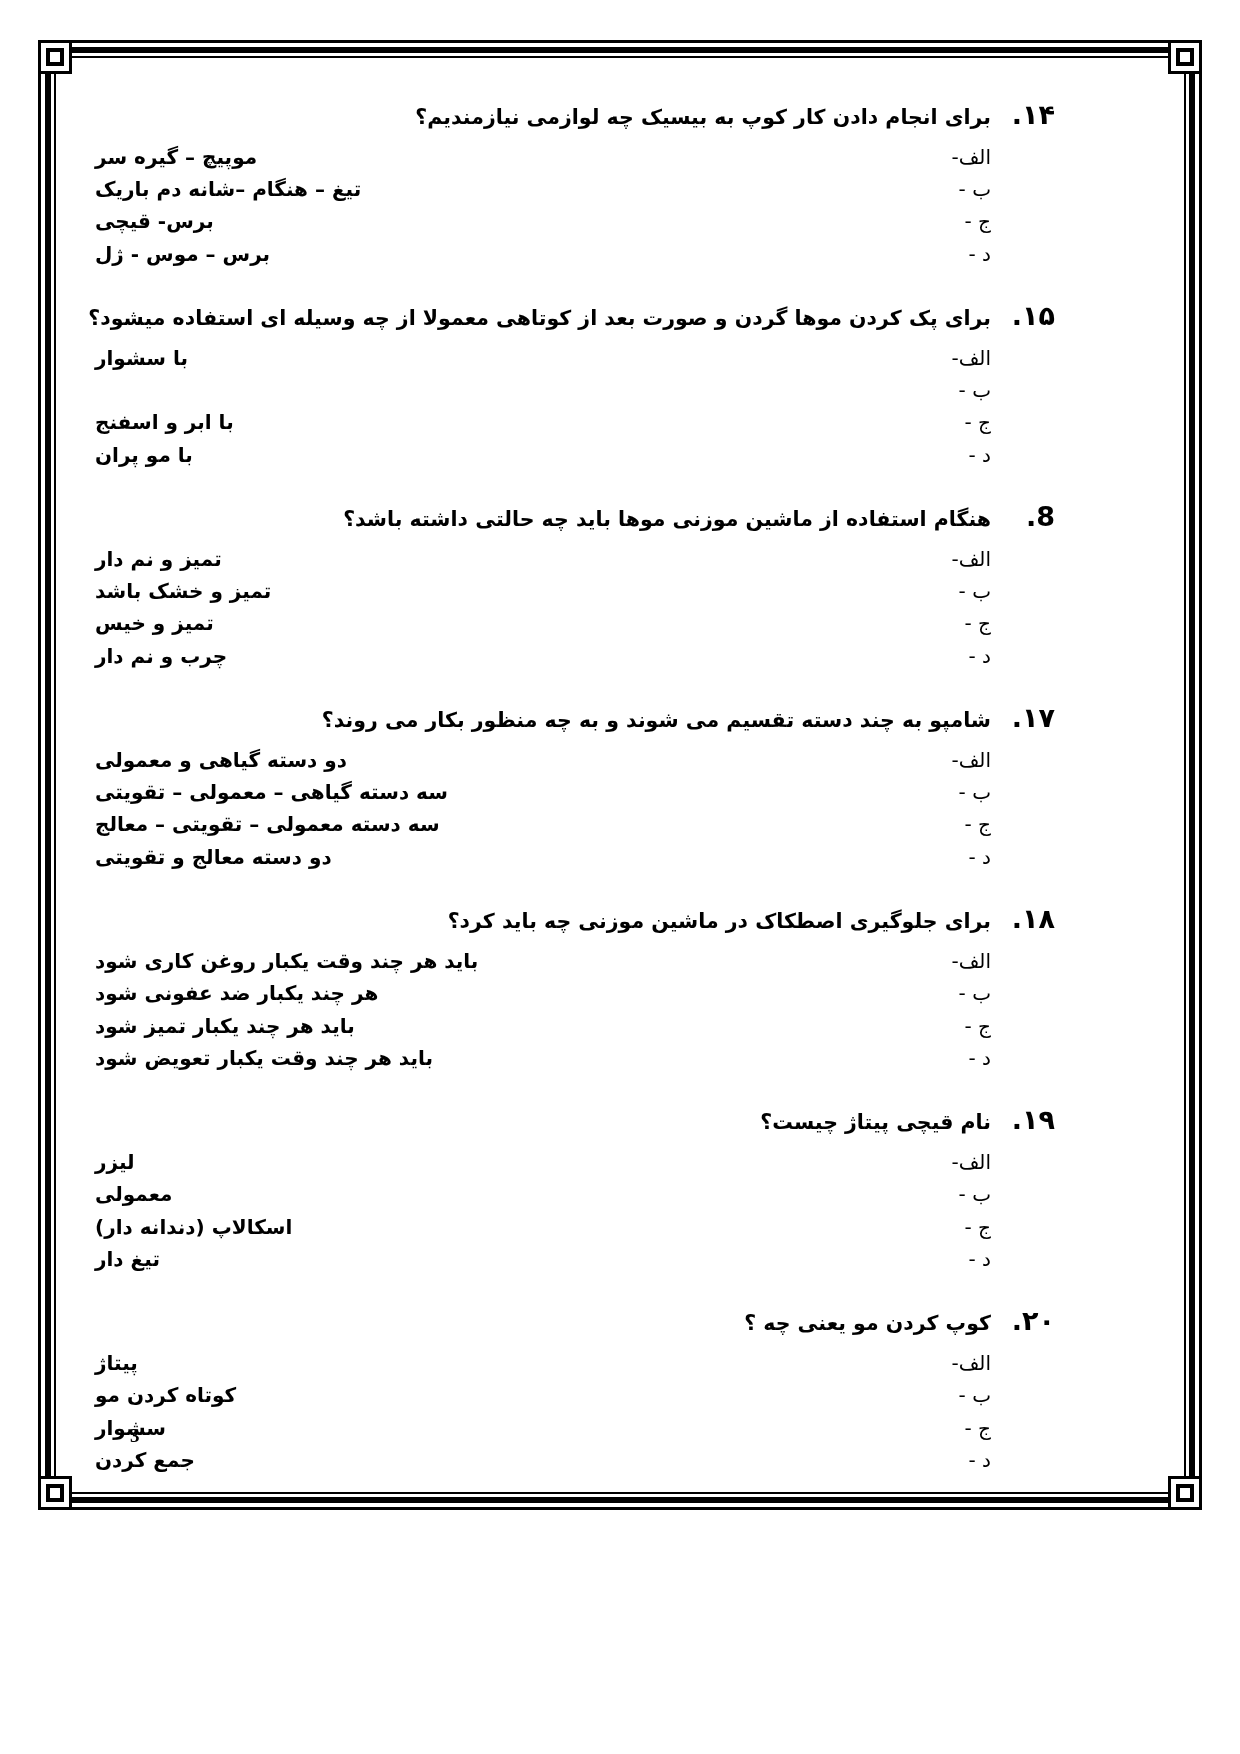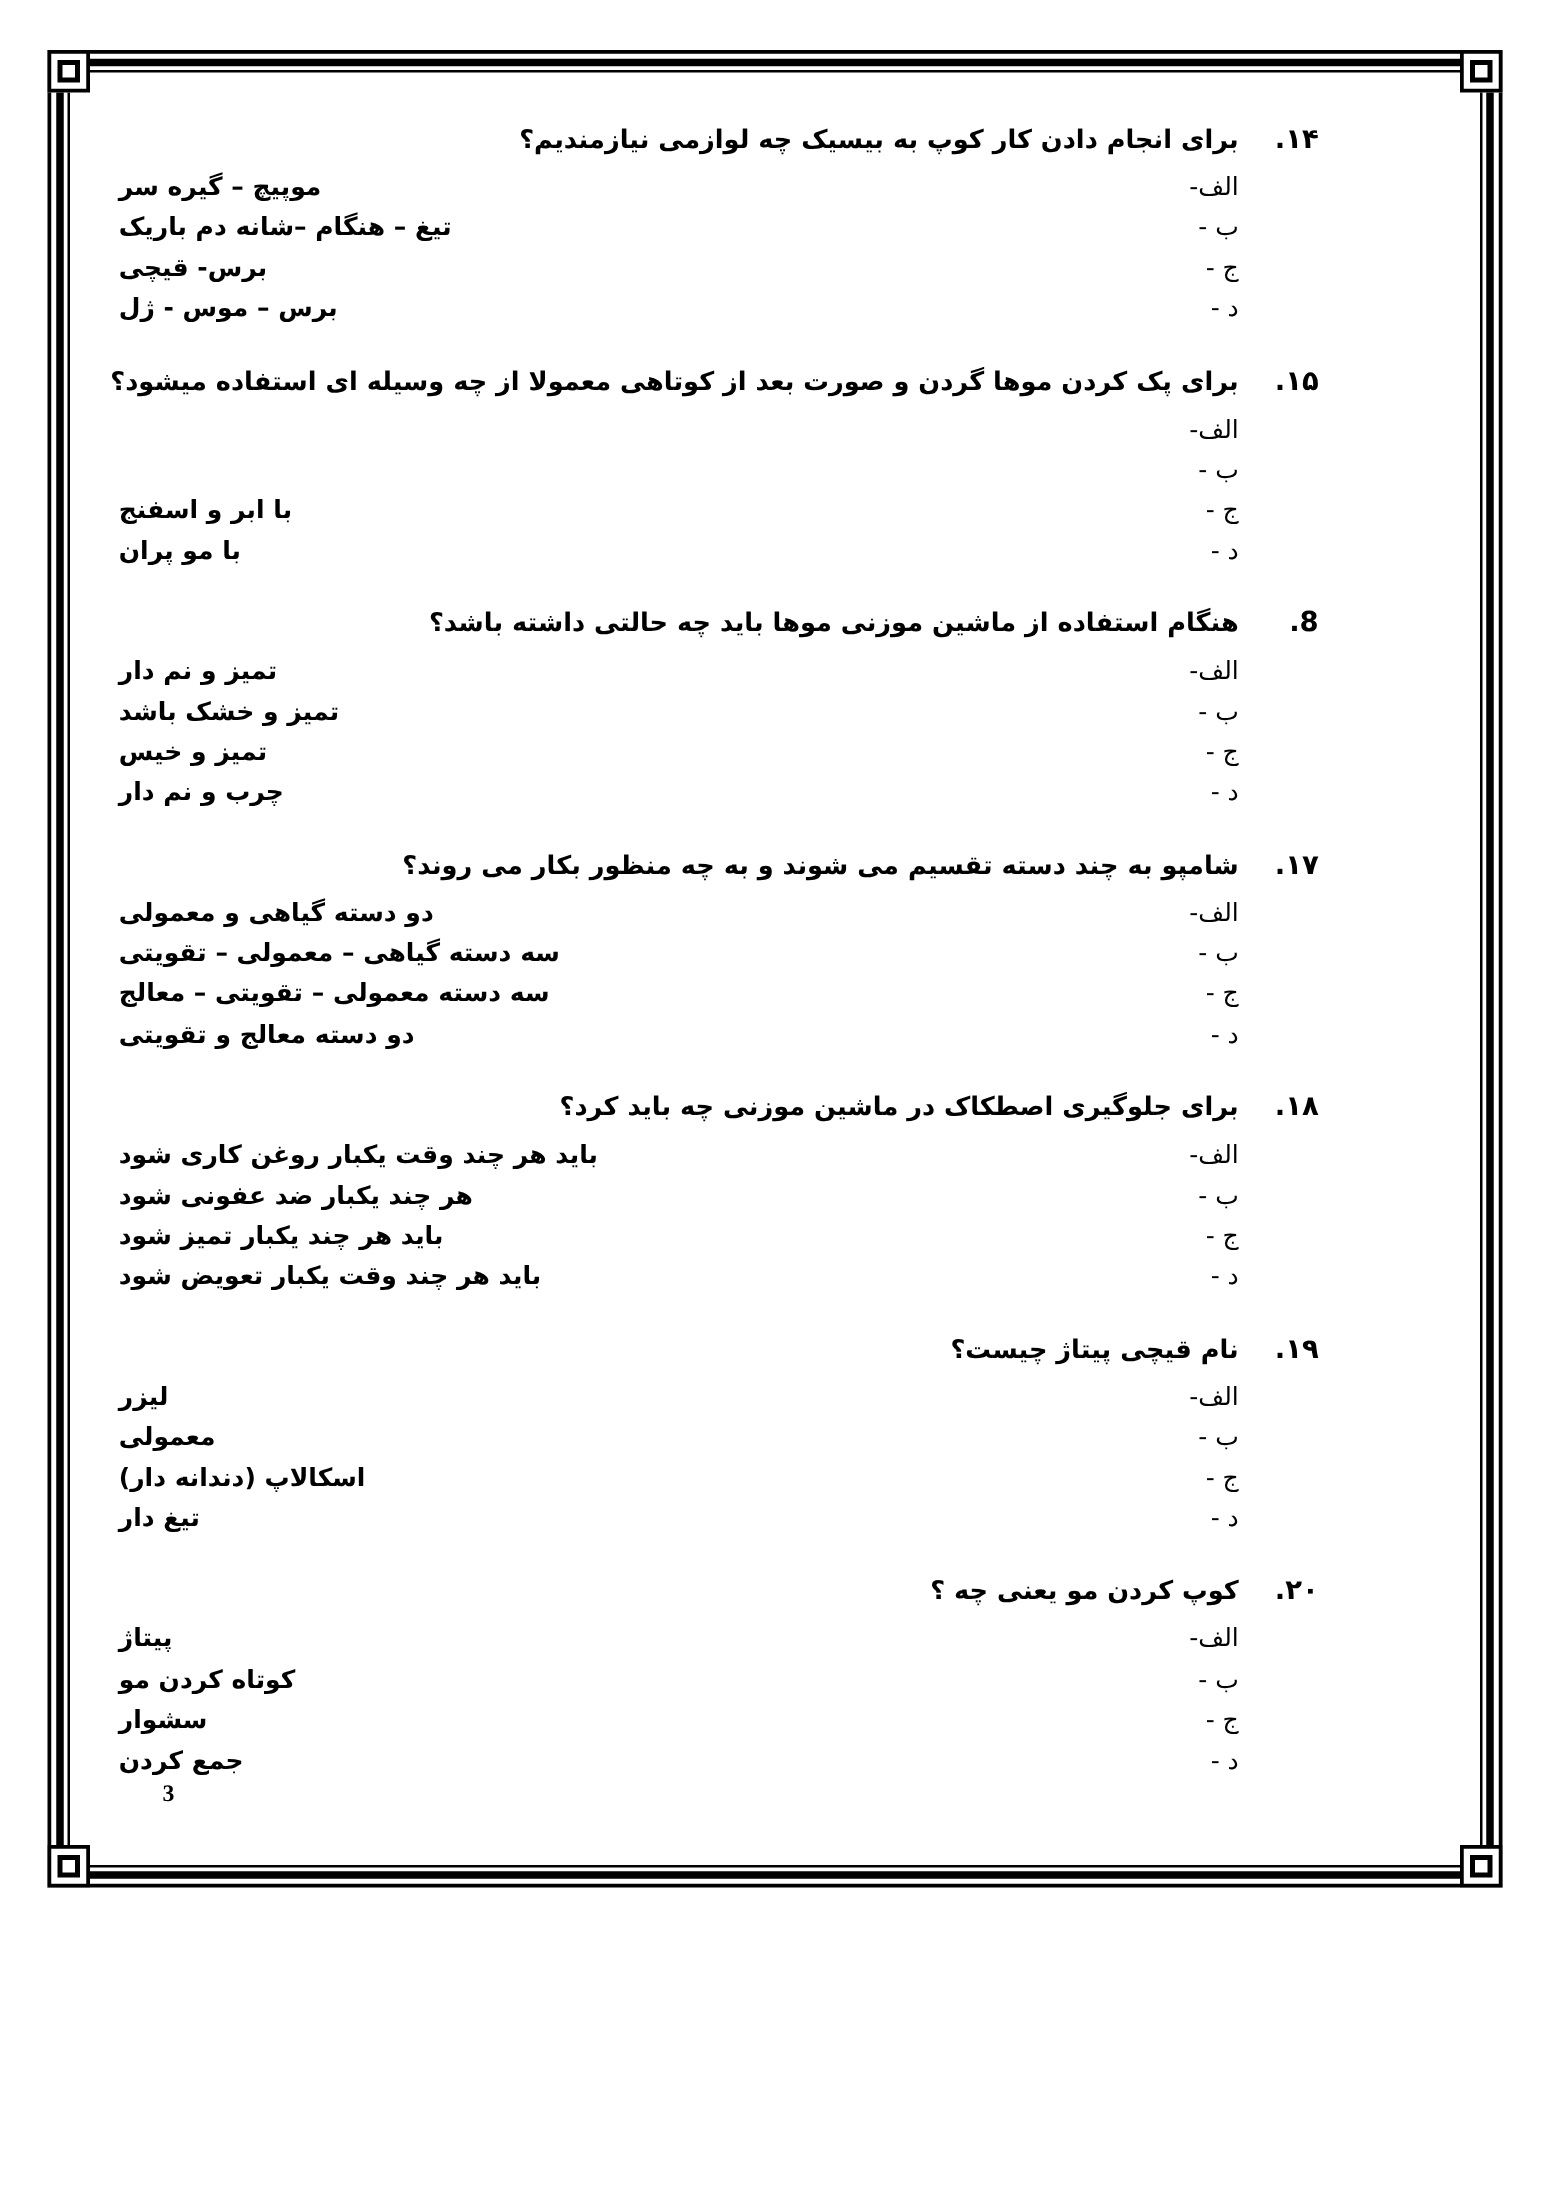--- a/index.html
+++ b/index.html
@@ -86,21 +86,21 @@
     justify-content: flex-start;
     font-size: 20.5px;
     font-weight: 700;
     line-height: 1.5;
     white-space: nowrap;
   }
   .q-num {
     width: 64px;
     flex: 0 0 64px;
     font-weight: 700;
-    font-size: 22px;
+    font-size: 27px;
     padding-left: 14px;
     box-sizing: border-box;
   }
   .q-text {
     flex: 1 1 auto;
     text-align: right;
     font-weight: 700;
     margin-left: 44px;
   }
 
@@ -191,20 +191,21 @@
     </div>
     <div class="question-block">
       <div class="q-head">
         <span class="q-num">۱۵.</span>
         <span class="q-text">برای پک کردن موها گردن و صورت بعد از کوتاهی معمولا از چه وسیله ای استفاده میشود؟</span>
       </div>
       <div class="options">
         <div class="option-row">
           <span class="opt-spacer"></span>
           <span class="opt-label">الف-</span>
+          <span class="opt-text">با سشوار</span>
         </div>
         <div class="option-row">
           <span class="opt-spacer"></span>
           <span class="opt-label">ب  -</span>
         </div>
         <div class="option-row">
           <span class="opt-spacer"></span>
           <span class="opt-label">ج  -</span>
           <span class="opt-text">با ابر و اسفنج</span>
         </div>

